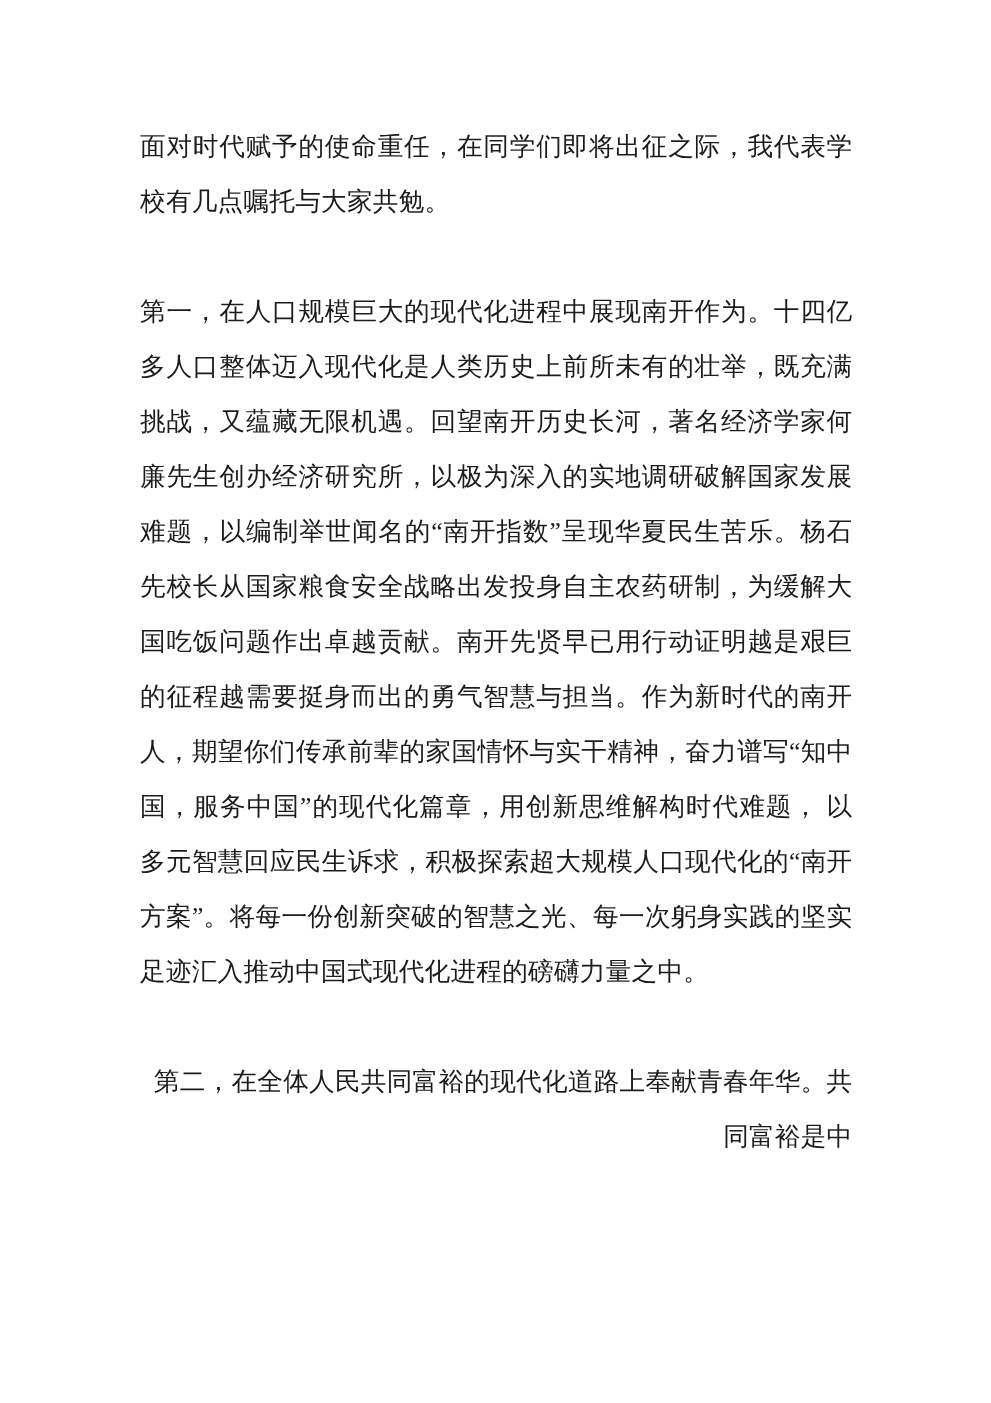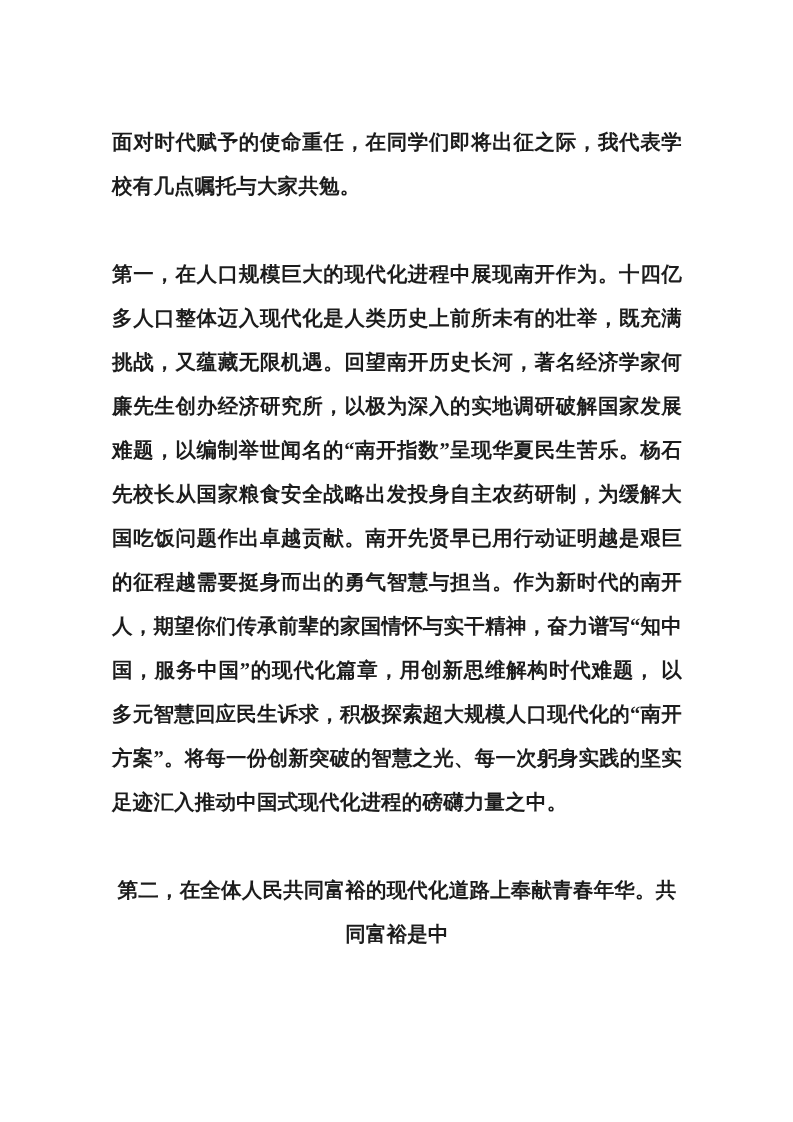--- a/index.html
+++ b/index.html
@@ -13,41 +13,40 @@
     font-family: "Liberation Serif", "DejaVu Serif", serif;
     color: #1a1a1a;
     overflow: hidden;
   }
   .page {
     position: relative;
     width: 652px;
     height: 1122px;
     background: #ffffff;
     box-sizing: border-box;
-    padding: 120px 112px 90px 112px;
-    font-weight: bold;
+    padding: 96px 112px 90px 112px;
   }
   .doc-body {
     width: 570px;
   }
   .para {
     font-size: 20.5px;
     line-height: 44px;
     text-align: justify;
     text-justify: inter-ideograph;
     letter-spacing: 0.2px;
     margin: 0;
     color: #1c1c1c;
     word-break: break-all;
   }
   .para + .para {
     margin-top: 44px;
   }
   .para-last {
-    text-align: center;
+    text-align: right;
   }
 </style>
 </head>
 <body>
 
 <div class="page">
   <div class="doc-body">
     <p class="para">面对时代赋予的使命重任，在同学们即将出征之际，我代表学校有几点嘱托与大家共勉。</p>
     <p class="para">第一，在人口规模巨大的现代化进程中展现南开作为。十四亿多人口整体迈入现代化是人类历史上前所未有的壮举，既充满挑战，又蕴藏无限机遇。回望南开历史长河，著名经济学家何廉先生创办经济研究所，以极为深入的实地调研破解国家发展难题，以编制举世闻名的“南开指数”呈现华夏民生苦乐。杨石先校长从国家粮食安全战略出发投身自主农药研制，为缓解大国吃饭问题作出卓越贡献。南开先贤早已用行动证明越是艰巨的征程越需要挺身而出的勇气智慧与担当。作为新时代的南开人，期望你们传承前辈的家国情怀与实干精神，奋力谱写“知中国，服务中国”的现代化篇章，用创新思维解构时代难题， 以多元智慧回应民生诉求，积极探索超大规模人口现代化的“南开方案”。将每一份创新突破的智慧之光、每一次躬身实践的坚实足迹汇入推动中国式现代化进程的磅礴力量之中。</p>
     <p class="para para-last">第二，在全体人民共同富裕的现代化道路上奉献青春年华。共同富裕是中</p>

